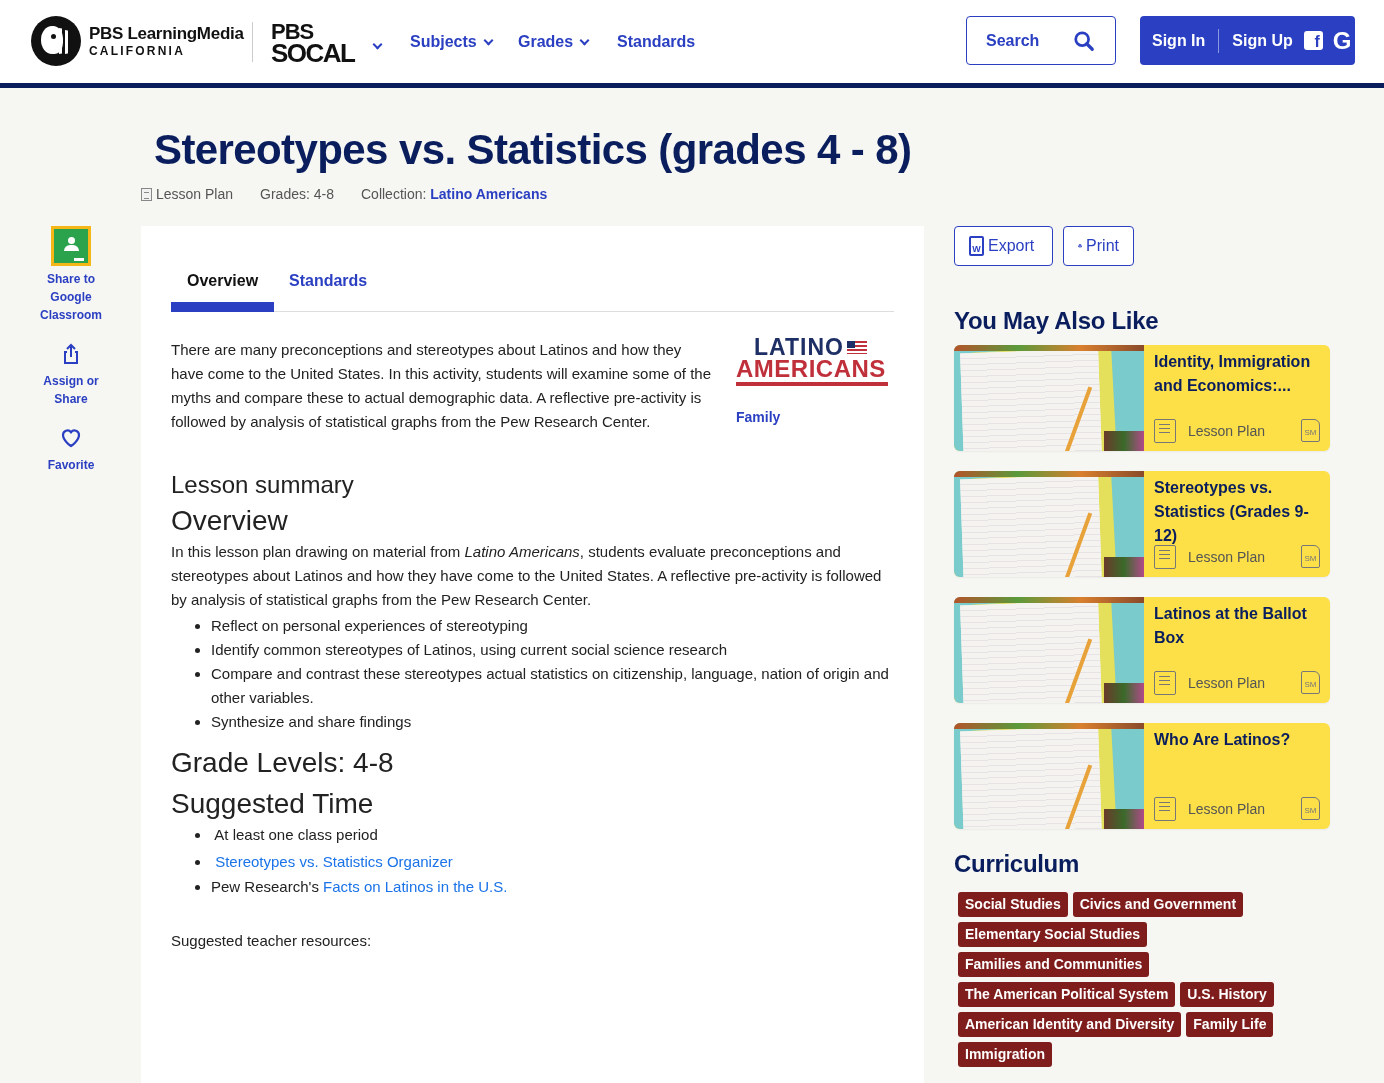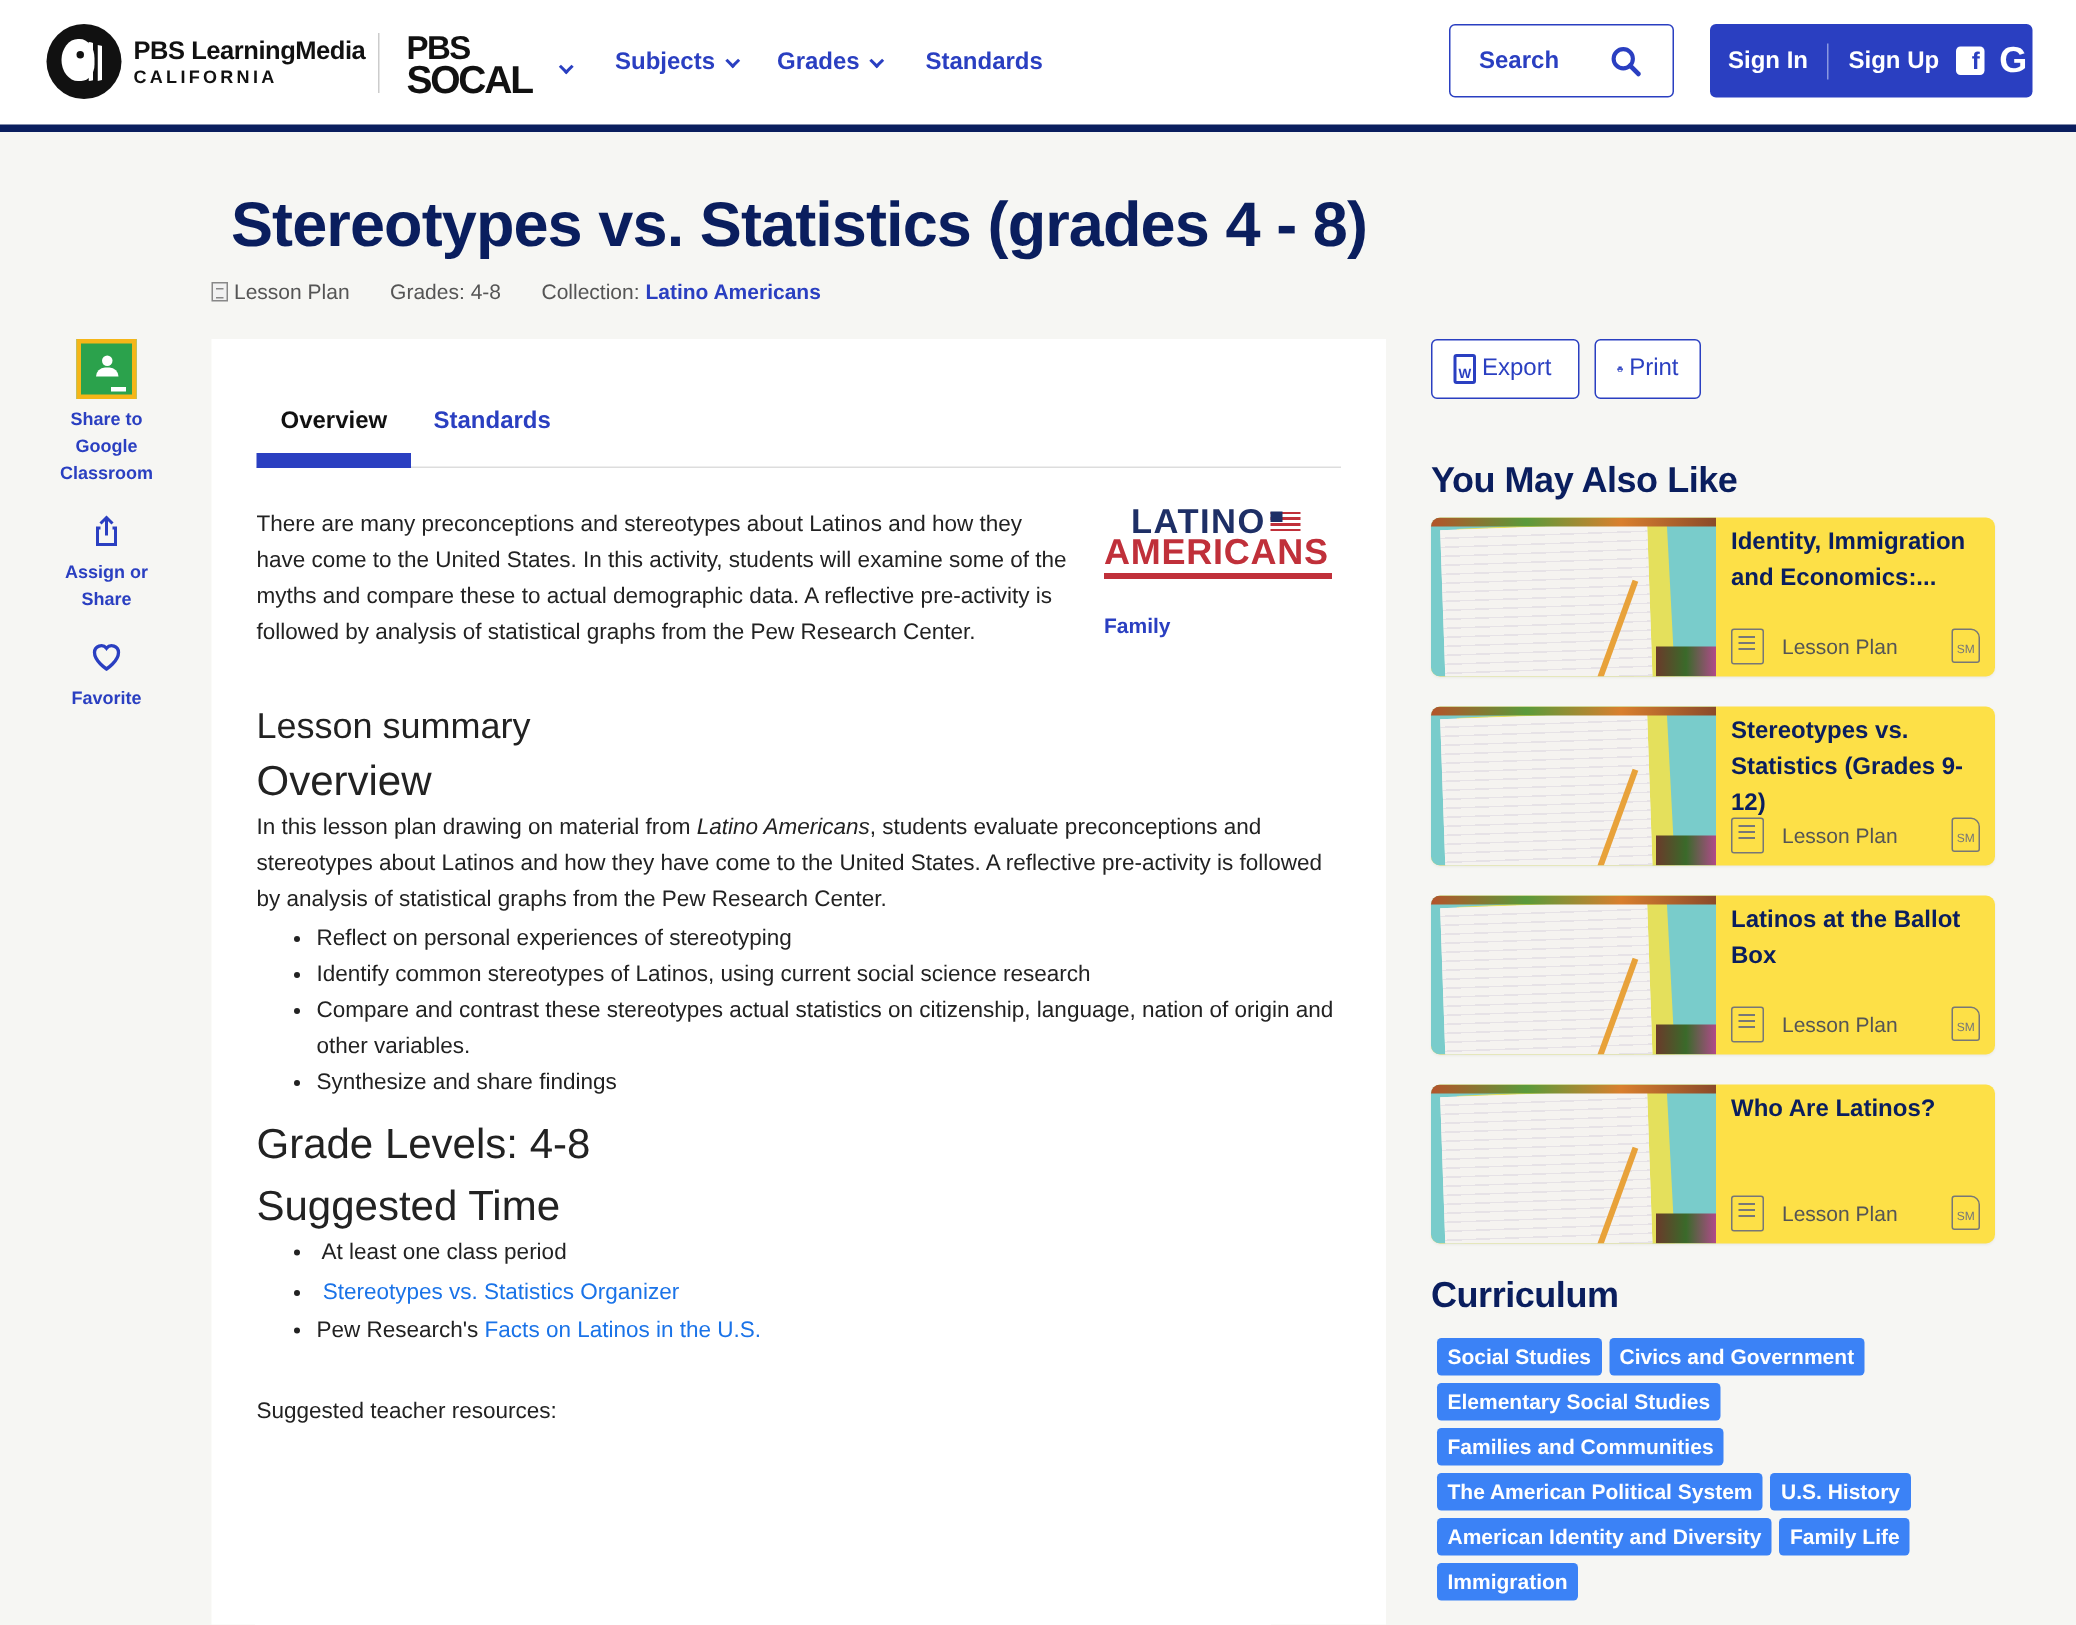--- a/index.html
+++ b/index.html
@@ -91,21 +91,21 @@
   .rec-img .pencil { position: absolute; left: 122px; top: 40px; width: 4px; height: 72px; background: #e8a23a; transform: rotate(20deg); }
   .rec-img .top-edge { position: absolute; left: 0; top: 0; width: 190px; height: 6px; background: linear-gradient(90deg,#b4532a,#5a9a3a,#d97f2e,#8a4a2a); }
   .rec-img .bottom-edge { position: absolute; right: 0; bottom: 0; width: 40px; height: 20px; background: linear-gradient(90deg,#6a3a2a,#3a6a2a,#b04a8a); }
   .rec-title { position: absolute; left: 200px; top: 5px; width: 172px; font-size: 16px; font-weight: bold; color: #0a1e5e; line-height: 24px; }
   .rec-type { position: absolute; left: 200px; top: 74px; display: flex; align-items: center; gap: 12px; font-size: 14px; color: #555; }
   .lp-icon { width: 22px; height: 24px; border: 1.5px solid #777; border-radius: 2px; position: relative; }
   .lp-icon::before { content: ""; position: absolute; left: 4px; top: 4px; width: 11px; height: 12px; background: repeating-linear-gradient(#777 0 1.5px, transparent 1.5px 4px); }
   .sm-icon { position: absolute; right: 10px; top: 74px; width: 19px; height: 23px; border: 1.5px solid #777; border-radius: 2px 6px 2px 2px; font-size: 8px; color: #777; text-align: center; line-height: 26px; }
 
   .tags { position: absolute; left: 958px; top: 892px; width: 370px; display: flex; flex-wrap: wrap; gap: 5px 5px; }
-  .tag { background: #3b82f6; color: #fff; font-size: 14px; font-weight: bold; padding: 3px 7px; border-radius: 3px; line-height: 19px; cursor: pointer; }
+  .tag { background: #7f1d1d; color: #fff; font-size: 14px; font-weight: bold; padding: 3px 7px; border-radius: 3px; line-height: 19px; cursor: pointer; }
 </style>
 </head>
 <body>
 
 <div class="header">
   <div class="logo-plm">
     <div class="pbs-circle">
       <div class="head1"></div>
         <div class="eye"></div>
         <div class="head2"></div>

